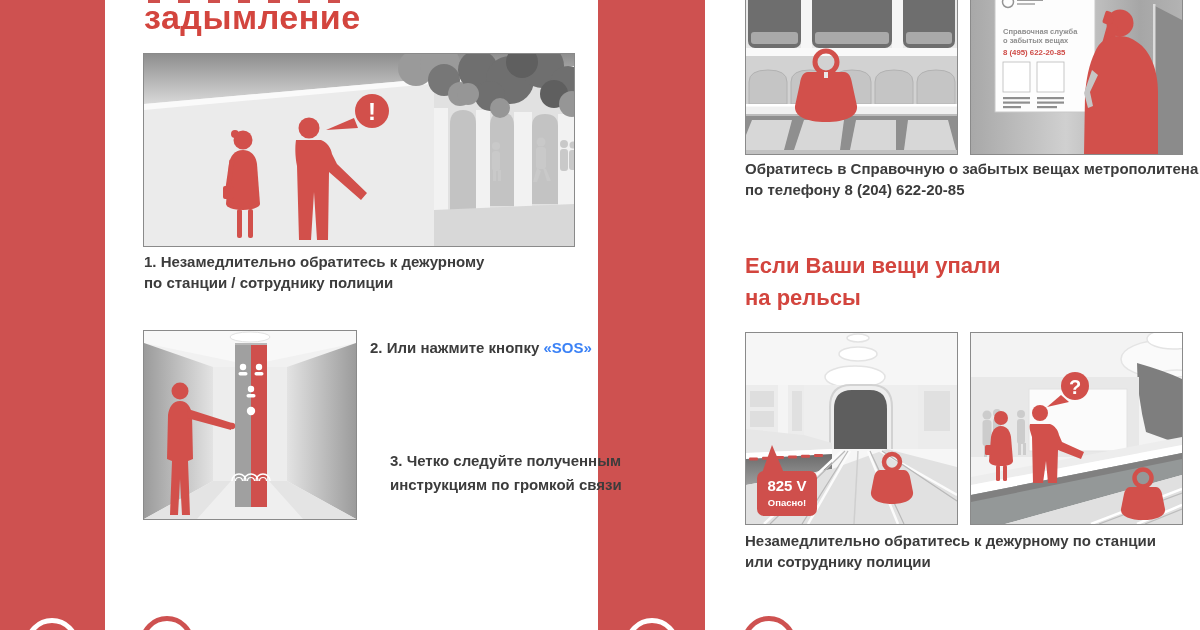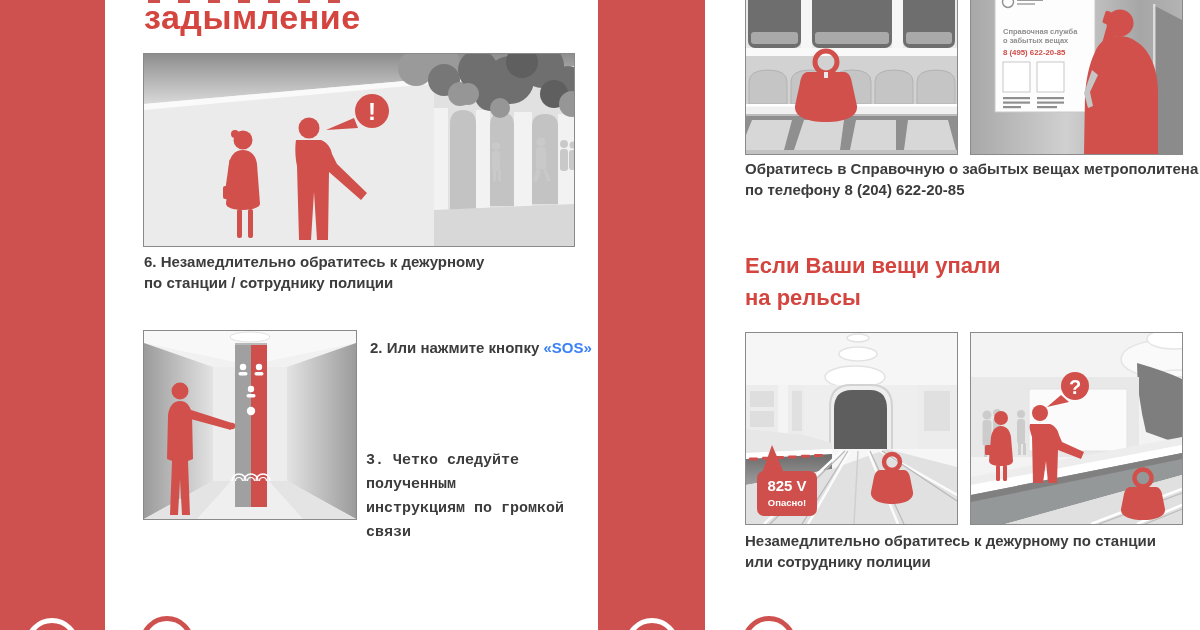--- a/index.html
+++ b/index.html
@@ -104,21 +104,21 @@
         <path d="M152,86 L177,86 C183,88 187,94 188,100 L193,110 L223,139 L217,146 L185,118 L184,186 L173,186 L170,138 L167,186 L155,186 L153,112 C151,102 151,92 152,86 Z"></path>
       </g>
       <g>
         <polygon points="210,64 182,76 214,74" fill="#d2504b"></polygon>
         <circle cx="228" cy="57" r="17" fill="#d2504b"></circle>
         <text x="228" y="66" text-anchor="middle" font-size="24" fill="#ffffff">!</text>
       </g>
     </svg>
   </div>
 
-  <div class="caption" style="left:144px;top:252px;">6. Незамедлительно обратитесь к дежурному
+  <div class="caption" style="left:144px;top:252px;">1. Незамедлительно обратитесь к дежурному
 по станции / сотруднику полиции</div>
 
   <div class="illus" style="left:143px;top:330px;width:214px;height:190px;">
     <svg viewBox="0 0 212 188" preserveAspectRatio="none">
       <defs>
         <linearGradient id="wL" x1="0" y1="0" x2="1" y2="0">
           <stop offset="0" stop-color="#9b9b9b"></stop>
             <stop offset="1" stop-color="#e3e3e3"></stop>
         </linearGradient>
         <linearGradient id="wR" x1="1" y1="0" x2="0" y2="0">
@@ -161,21 +161,21 @@
         <path d="M36,70 C29,70 25,76 24,84 L23,128 L28,130 L26,184 L34,184 L36,148 L38,184 L46,184 L44,130 L49,128 L48,84 C47,76 43,70 36,70 Z"></path>
         <polygon points="44,78 88,92 87,99 43,87"></polygon>
           <circle cx="88" cy="95" r="3.2"></circle>
       </g>
     </svg>
   </div>
 
   <div class="step" style="left:370px;top:336px;width:235px;">
     <span>2. Или нажмите кнопку </span><span class="red">«SOS»</span>
   </div>
-  <div class="step preline" style="left:366px;top:449px;width:240px;white-space:pre-line;font-family:Liberation Mono, monospace;">3. Четко следуйте полученным
+  <div class="step preline" style="left:390px;top:449px;width:240px;white-space:pre-line;">3. Четко следуйте полученным
 инструкциям по громкой связи</div>
 
   <div class="illus cuttop" style="left:745px;top:0;width:213px;height:155px;">
     <svg viewBox="0 0 211 154" preserveAspectRatio="none">
       <rect width="211" height="154" fill="#e9e9e9"></rect>
       <g>
         <rect x="2" y="-16" width="53" height="64" rx="7" fill="#6e6e6e"></rect>
         <rect x="66" y="-16" width="80" height="64" rx="7" fill="#6e6e6e"></rect>
         <rect x="157" y="-16" width="52" height="64" rx="7" fill="#6e6e6e"></rect>
         <rect x="5" y="32" width="47" height="12" rx="3" fill="#a9a9a9"></rect>

